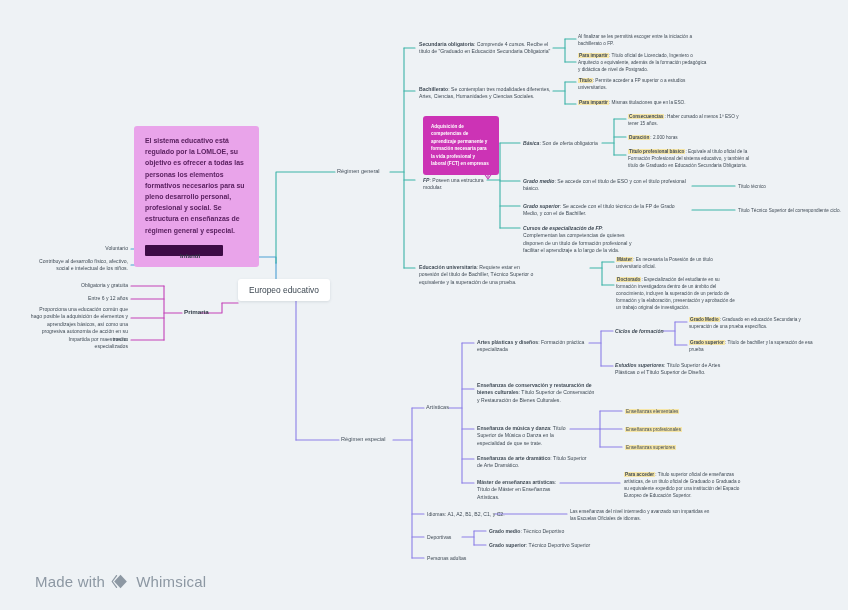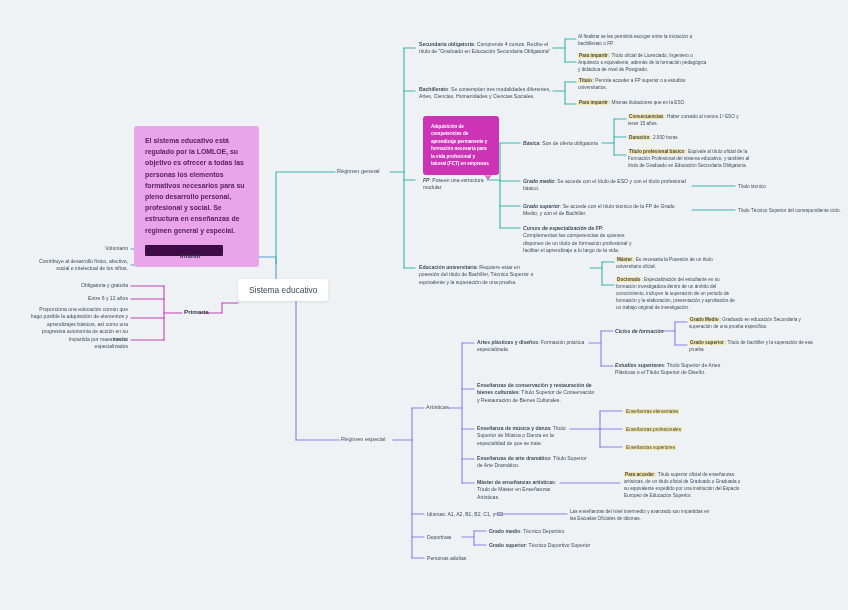--- a/index.html
+++ b/index.html
@@ -154,21 +154,21 @@
     <path d="M474 531 L486 531" stroke="#8b7fe8"></path>
     <path d="M474 545 L486 545" stroke="#8b7fe8"></path>
   </g>
 </svg>
 
 <div class="node card" style="left:134px;top:126px;width:104px;">
   <div class="body">El sistema educativo está regulado por la LOMLOE, su objetivo es ofrecer a todas las personas los elementos formativos necesarios para su pleno desarrollo personal, profesional y social. Se estructura en enseñanzas de régimen general y especial.</div>
   <div class="bar"></div>
 </div>
 
-<div class="node root" style="left:238px;top:290px;transform:translateY(-50%);">Sistema educativo</div>
+<div class="node root" style="left:238px;top:290px;transform:translateY(-50%);">Europeo educativo</div>
 
 <div class="node branch bold" style="left:180px;top:252px;">Infantil</div>
 <div class="node txt" style="left:62px;top:245px;width:66px;text-align:right;">Voluntario</div>
 <div class="node txt" style="left:38px;top:258px;width:90px;text-align:right;">Contribuye al desarrollo físico, afectivo, social e intelectual de los niños.</div>
 
 <div class="node branch bold" style="left:184px;top:308px;">Primaria</div>
 <div class="node txt" style="left:62px;top:282px;width:66px;text-align:right;">Obligatoria y gratuita</div>
 <div class="node txt" style="left:62px;top:295px;width:66px;text-align:right;">Entre 6 y 12 años</div>
 <div class="node txt" style="left:30px;top:306px;width:98px;text-align:right;">Proporciona una educación común que hago posible la adquisición de elementos y aprendizajes básicos, así como una progresiva autonomía de acción en su medio.</div>
 <div class="node txt" style="left:40px;top:336px;width:88px;text-align:right;">Impartida por maestros no especializados</div>
@@ -290,14 +290,24 @@
 <div class="node txt" style="left:427px;top:534px;">Deportivas</div>
 <div class="node txt" style="left:489px;top:528px;width:120px;">
   <b>Grado medio</b><span>: Técnico Deportivo</span>
 </div>
 <div class="node txt" style="left:489px;top:542px;width:130px;">
   <b>Grado superior</b><span>: Técnico Deportivo Superior</span>
 </div>
 
 <div class="node txt" style="left:427px;top:555px;">Personas adultas</div>
 
+<div class="wm">
+  <span>Made with</span>
+  <span class="wm-logo">
+    <svg viewBox="0 0 24 24" width="19" height="19">
+      <path d="M12 3.5 L20 12 L12 20.5 L4 12 Z" fill="#8d98a3"></path>
+      <path d="M7 4.5 L1.5 12 L7 19.5" fill="none" stroke="#8d98a3" stroke-width="1.6" stroke-linecap="round" stroke-linejoin="round"></path>
+    </svg>
+  </span>
+  <span>Whimsical</span>
+</div>
 
 </div>
 
 </body></html>

